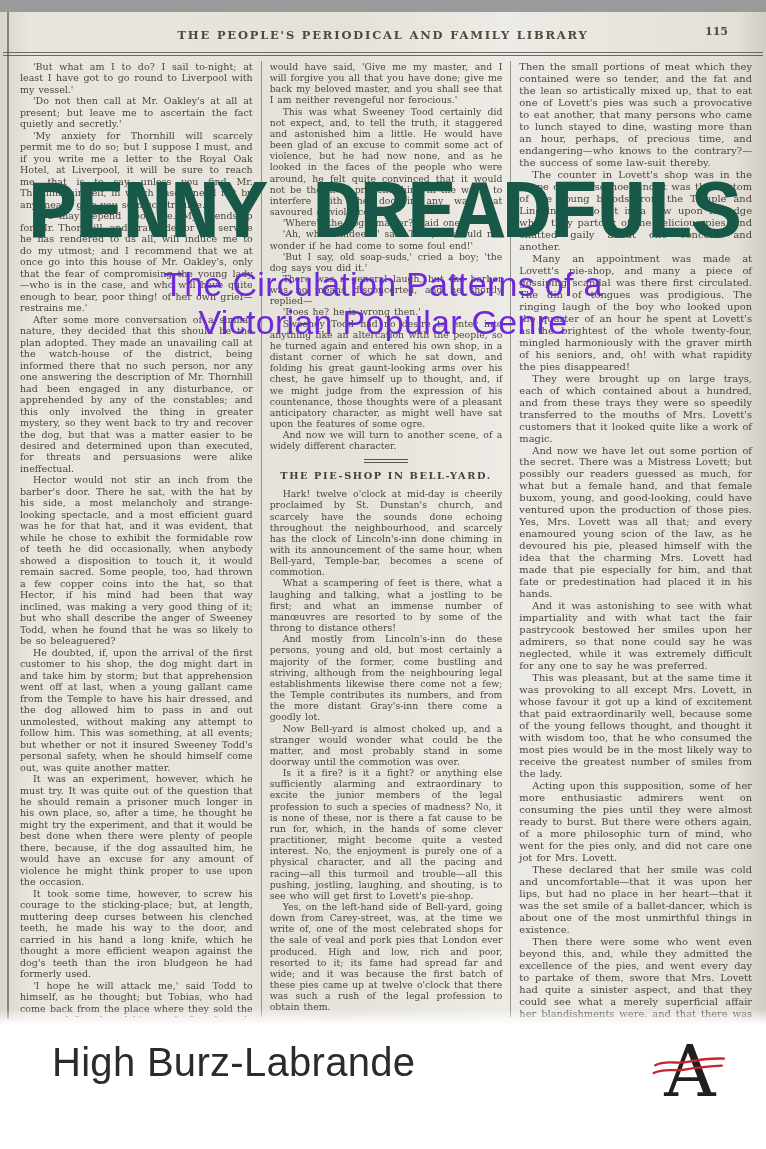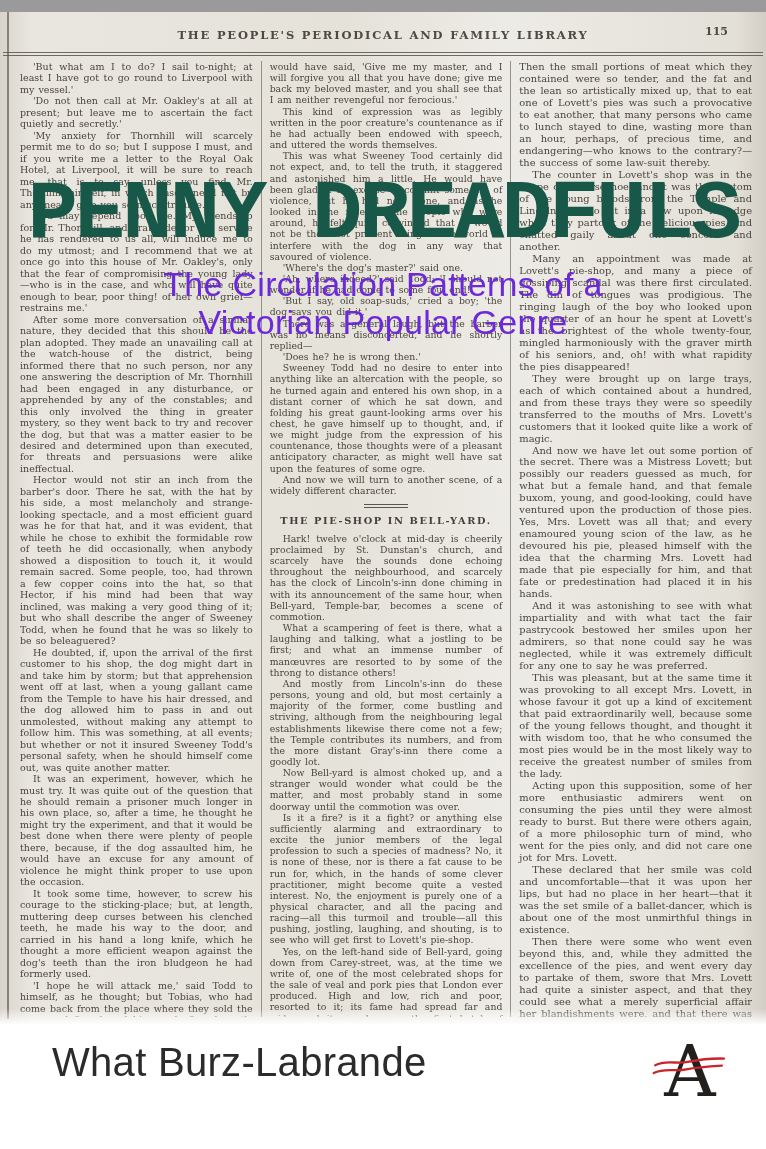--- a/index.html
+++ b/index.html
@@ -67,21 +67,20 @@
             <p>Hector would not stir an inch from the barber's door.  There he sat, with the hat by his side, a most melancholy and strange-looking spectacle, and a most efficient guard was he for that hat, and it was evident, that while he chose to exhibit the formidable row of teeth he did occasionally, when anybody showed a disposition to touch it, it would remain sacred.  Some people, too, had thrown a few copper coins into the hat, so that Hector, if his mind had been that way inclined, was making a very good thing of it; but who shall describe the anger of Sweeney Todd, when he found that he was so likely to be so beleaguered?</p>
             <p>He doubted, if, upon the arrival of the first customer to his shop, the dog might dart in and take him by storm; but that apprehension went off at last, when a young gallant came from the Temple to have his hair dressed, and the dog allowed him to pass in and out unmolested, without making any attempt to follow him.  This was something, at all events; but whether or not it insured Sweeney Todd's personal safety, when he should himself come out, was quite another matter.</p>
             <p>It was an experiment, however, which he must try. It was quite out of the question that he should remain a prisoner much longer in his own place, so, after a time, he thought he might try the experiment, and that it would be best done when there were plenty of people there, because, if the dog assaulted him, he would have an excuse for any amount of violence he might think proper to use upon the occasion.</p>
             <p>It took some time, however, to screw his courage to the sticking-place; but, at length, muttering deep curses between his clenched teeth, he made his way to the door, and carried in his hand a long knife, which he thought a more efficient weapon against the dog's teeth than the iron bludgeon he had formerly used.</p>
             <p>'I hope he will attack me,' said Todd to himself, as he thought; but Tobias, who had come back from the place where they sold the preserved figs, heard him, and after devoutly in his own mind wishing that the dog would actually devour Sweeney, said aloud—</p>
           </div>
 
         <div class="col col2">
           <div class="plist flush-first">
               <p>would have said, 'Give me my master, and I will forgive you all that you have done; give me back my beloved master, and you shall see that I am neither revengeful nor ferocious.'</p>
-              <p>This kind of expression was as legibly written in the poor creature's countenance as if he had actually been endowed with speech, and uttered the words themselves.</p>
               <p>This was what Sweeney Tood certainly did not expect, and, to tell the truth, it staggered and astonished him a little.  He would have been glad of an excuse to commit some act of violence, but he had now none, and as he looked in the faces of the people who were around, he felt quite convinced that it would not be the most prudent thing in the world to interfere with the dog in any way that savoured of violence.</p>
               <p>'Where's the dog's master?' said one.</p>
               <p>'Ah, where indeed?' said Todd; 'I should not wonder if he had come to some foul end!'</p>
               <p>'But I say, old soap-suds,' cried a boy; 'the dog says you did it.'</p>
               <p>There was a general laugh, but the barber was no means disconcerted, and he shortly replied—</p>
               <p>'Does he? he is wrong then.'</p>
               <p>Sweeney Todd had no desire to enter into anything like an altercation with the people, so he turned again and entered his own shop, in a distant corner of which he sat down, and folding his great gaunt-looking arms over his chest, he gave himself up to thought, and, if we might judge from the expression of his countenance, those thoughts were of a pleasant anticipatory character, as might well have sat upon the features of some ogre.</p>
               <p>And now we will turn to another scene, of a widely different character.</p>
             </div>
           <div class="chapter-rule"></div>
@@ -113,21 +112,21 @@
 
     <div class="title-block">
       <h1>PENNY DREADFULS</h1>
       <div class="subtitle">
         <div>The Circulation Patterns of a</div>
         <div>Victorian Popular Genre</div>
       </div>
     </div>
 
     <div class="bottom-band">
-      <div class="author">What Burz-Labrande</div>
+      <div class="author">High Burz-Labrande</div>
       <svg class="logo" viewBox="0 0 100 100" aria-hidden="true">
         <text x="50" y="94" text-anchor="middle">A</text>
         <path d="M3 53 C 18 45, 32 52, 47 48.5 C 62 45.5, 78 43.5, 96 44"></path>
         <path d="M1 63.5 C 16 56, 30 62, 45 58.5 C 60 55.5, 76 54.5, 93 53.5"></path>
       </svg>
     </div>
 
   </div>
 </div>
 

